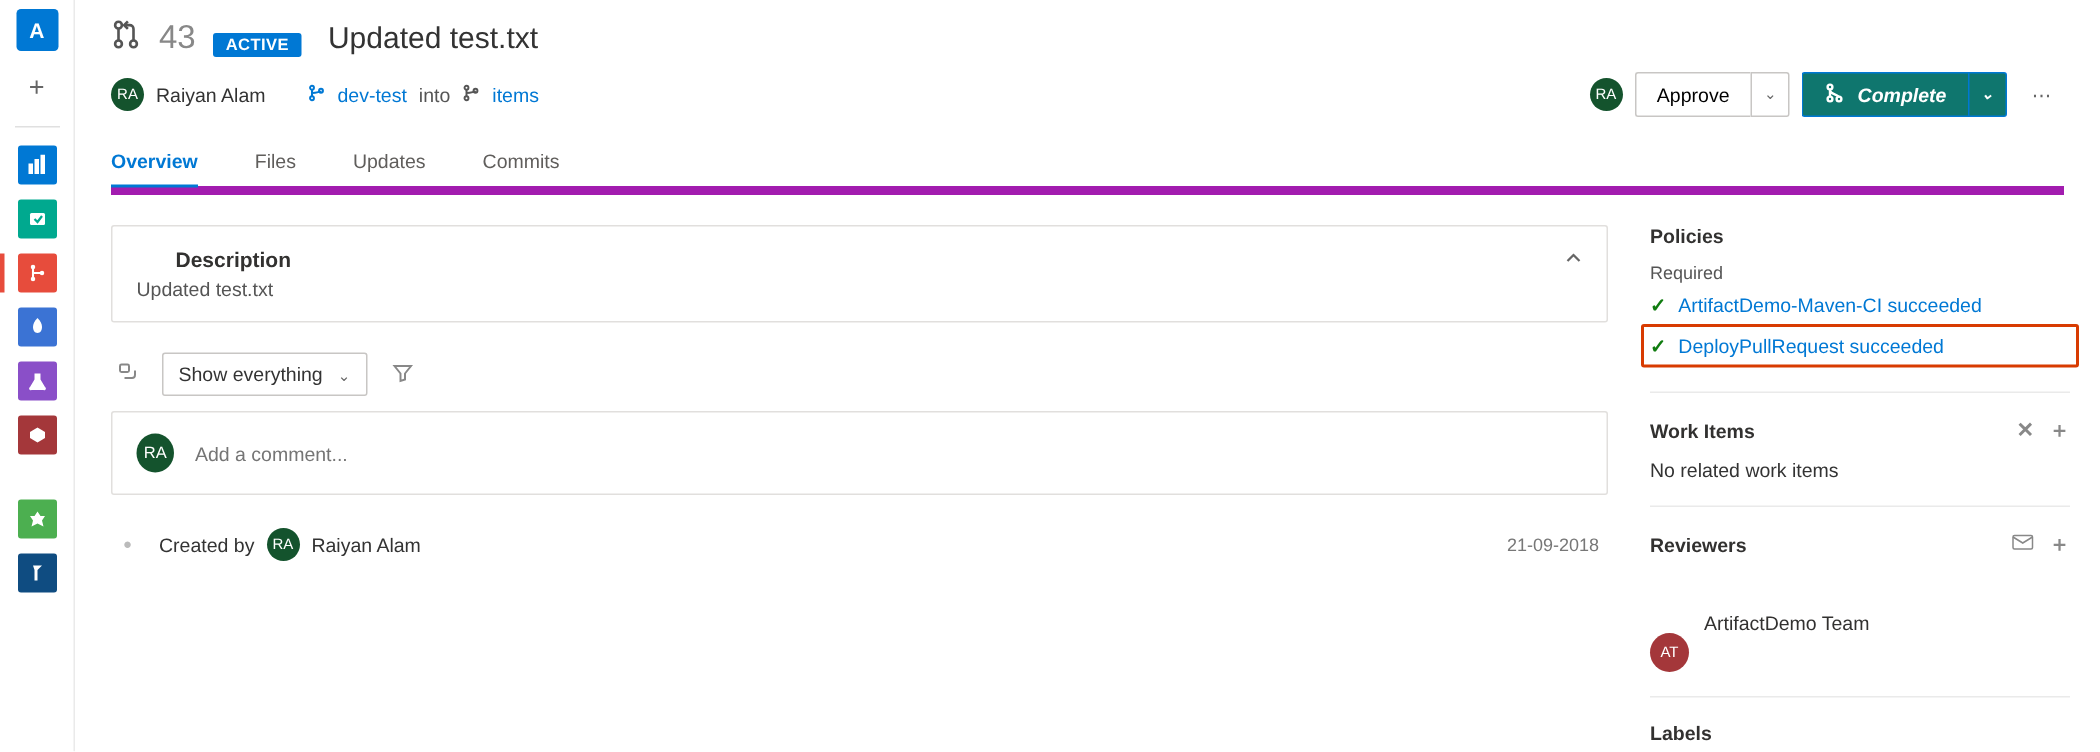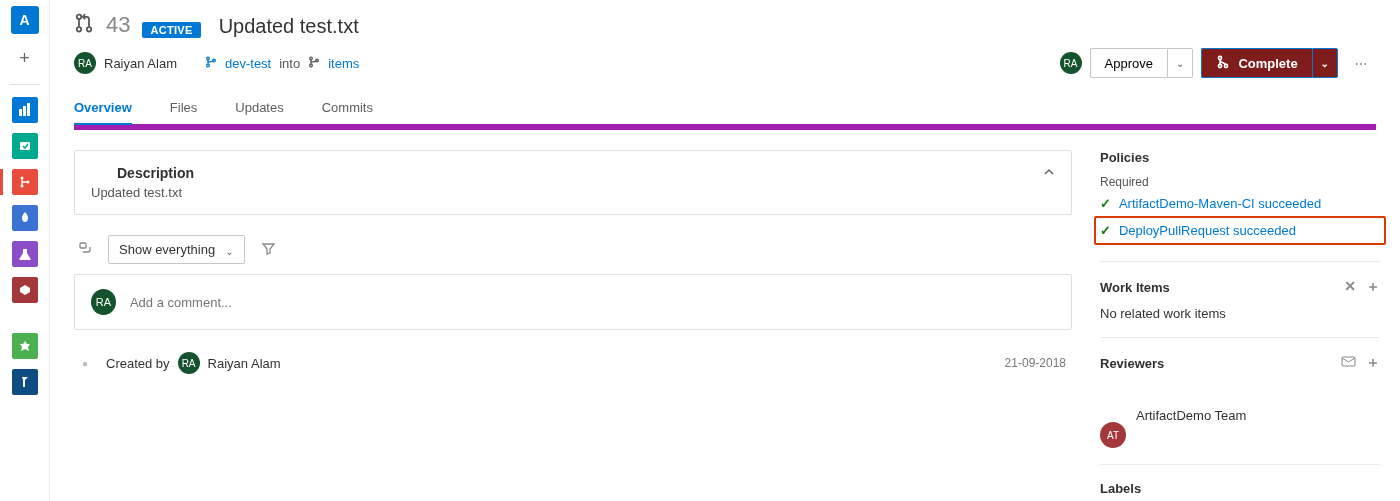--- a/index.html
+++ b/index.html
@@ -31,21 +31,21 @@
   .avatar { width:22px; height:22px; border-radius:50%; background:#14532d; color:#fff; font-size:10px; display:flex; align-items:center; justify-content:center; font-weight:500;}
   .avatar.sm{width:26px;height:26px;font-size:11px;}
   .username{font-size:13px;color:#333;}
   .branch-ic{color:#0078d4;font-size:12px;}
   .branch-link{color:#0078d4;font-size:13px;}
   .into{color:#555;}
   .actions { margin-left:auto; display:flex; align-items:center; gap:8px;}
   .btn { display:inline-flex; align-items:center; height:30px; padding:0 14px; font-size:13px; border:1px solid #c8c6c4; background:#fff; cursor:pointer; border-radius:2px;}
   .btn.split { border-right:none; border-radius:2px 0 0 2px;}
   .btn.caret { padding:0 8px; border-radius:0 2px 2px 0;}
-  .btn.primary { background:#7f1d1d; color:#fff; border-color:#0078d4; font-weight:600;}
+  .btn.primary { background:#0f766e; color:#fff; border-color:#0078d4; font-weight:600;font-style:italic;}
   .btn.primary .merge-ic{margin-right:8px;font-size:13px;}
   .btn.more{padding:0;width:30px;justify-content:center;border:none;color:#666;}
   .btngrp{display:flex;}
 
   .tabs { display:flex; gap:38px; margin-top:14px; border-bottom:6px solid #a21caf; padding-bottom:0;}
   .tab{padding:8px 0;color:#605e5c;font-size:13px;cursor:pointer;}
   .tab.active{color:#0078d4;font-weight:600;border-bottom:2px solid #0078d4;margin-bottom:-1px;}
 
   .body{flex:1;display:flex;padding:20px 0 0 24px;gap:28px;overflow:hidden;}
   .center{flex:1;max-width:1000px;}

